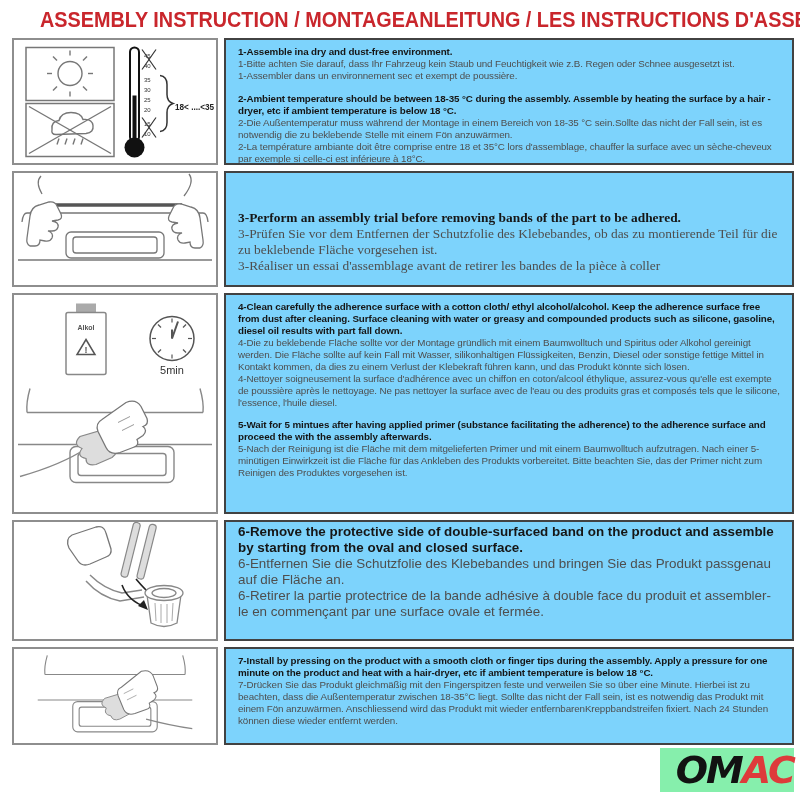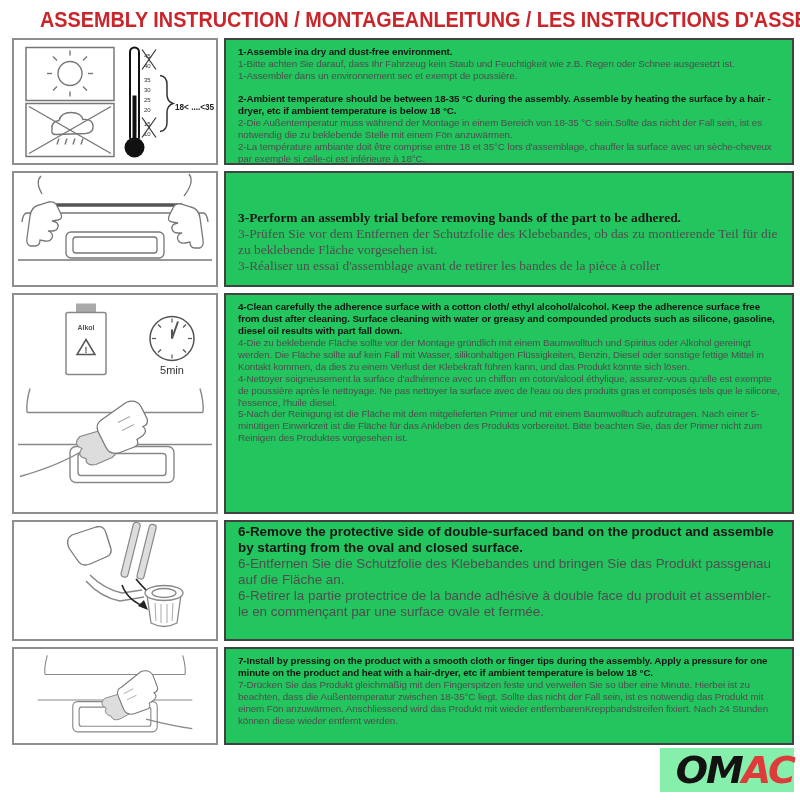--- a/index.html
+++ b/index.html
@@ -7,21 +7,21 @@
         font-family:"Liberation Sans",sans-serif;}
   .title{margin:0;padding-top:7px;text-align:center;color:#C9262C;font-size:22px;
          font-weight:bold;letter-spacing:0px;transform:scaleX(.9);transform-origin:center;
          white-space:nowrap;}
   .rows{margin:5px 6px 0 12px;}
   .row{display:flex;gap:6px;margin-bottom:6px;}
   .cell-left{width:206px;border:2px solid #8e8e8e;box-sizing:border-box;background:#fff;
              display:flex;align-items:center;justify-content:center;overflow:hidden;}
   .cell-left svg{width:100%;height:100%;}
   .cell-right{flex:1;border:2px solid #424242;box-sizing:border-box;padding:6px 12px;
-              overflow:hidden;background:#22c55e;}
+              overflow:hidden;background:#7dd3fc;}
   .r1{height:127px;} .r2{height:116px;} .r3{height:221px;} .r4{height:121px;} .r5{height:98px;}
   .r2 .cell-right{padding-top:37px;font-family:Liberation Serif, serif;}
   .r4 .cell-right{padding-top:2px;}
   p{margin:0;}
   .small p{font-size:9.8px;line-height:1.22;letter-spacing:-0.1px;}
   .big p{font-size:13.4px;line-height:1.2;}
   p.en{font-weight:bold;color:#161616;}
   p.de,p.fr{color:#4e4e4e;font-weight:normal;}
   .gap-top{margin-top:11px;}
   .footer{position:absolute;right:6px;bottom:8px;background:#86efac;padding-left:16px;}
@@ -168,20 +168,21 @@
           <g stroke="#999" stroke-width="1">
             <line x1="104" y1="126" x2="116" y2="120"></line>
               <line x1="108" y1="134" x2="120" y2="128"></line>
           </g>
         </svg>
       </div>
       <div class="cell-right small">
         <p class="en">4-Clean carefully the adherence surface with a cotton cloth/ ethyl alcohol/alcohol. Keep the adherence surface free from dust after cleaning. Surface cleaning with water or greasy and compounded products such as silicone, gasoline, diesel oil results with part fall down.</p>
         <p class="de">4-Die zu beklebende Fläche sollte vor der Montage gründlich mit einem Baumwolltuch und Spiritus oder Alkohol gereinigt werden. Die Fläche sollte auf kein Fall mit Wasser, silikonhaltigen Flüssigkeiten, Benzin, Diesel oder sonstige fettige Mittel in Kontakt kommen, da dies zu einem Verlust der Klebekraft führen kann, und das Produkt könnte sich lösen.</p>
         <p class="fr">4-Nettoyer soigneusement la surface d'adhérence avec un chiffon en coton/alcool éthylique, assurez-vous qu'elle est exempte de poussière après le nettoyage. Ne pas nettoyer la surface avec de l'eau ou des produits gras et composés tels que le silicone, l'essence, l'huile diesel.</p>
+        <p class="en gap-top">5-Wait for 5 mintues after having applied primer (substance facilitating the adherence) to the adherence surface and proceed the with the assembly afterwards.</p>
         <p class="de">5-Nach der Reinigung ist die Fläche mit dem mitgelieferten Primer und mit einem Baumwolltuch aufzutragen. Nach einer 5-minütigen Einwirkzeit ist die Fläche für das Ankleben des Produkts vorbereitet. Bitte beachten Sie, das der Primer nicht zum Reinigen des Produktes vorgesehen ist.</p>
       </div>
     </div>
 
     <div class="row r4">
       <div class="cell-left">
         <svg viewBox="0 0 202 115">
           <path d="M58,12 l24,-8 q8,-2 10,6 l5,16 q1,6 -5,8 l-16,7 q-8,3 -12,-3 l-9,-13 q-4,-9 3,-13 z" fill="#fff" stroke="#777" stroke-width="1.3"></path>
           <g transform="rotate(14 120 40)">
             <rect x="110" y="0" width="7" height="56" rx="3" fill="#ddd" stroke="#888" stroke-width="1.2"></rect>

